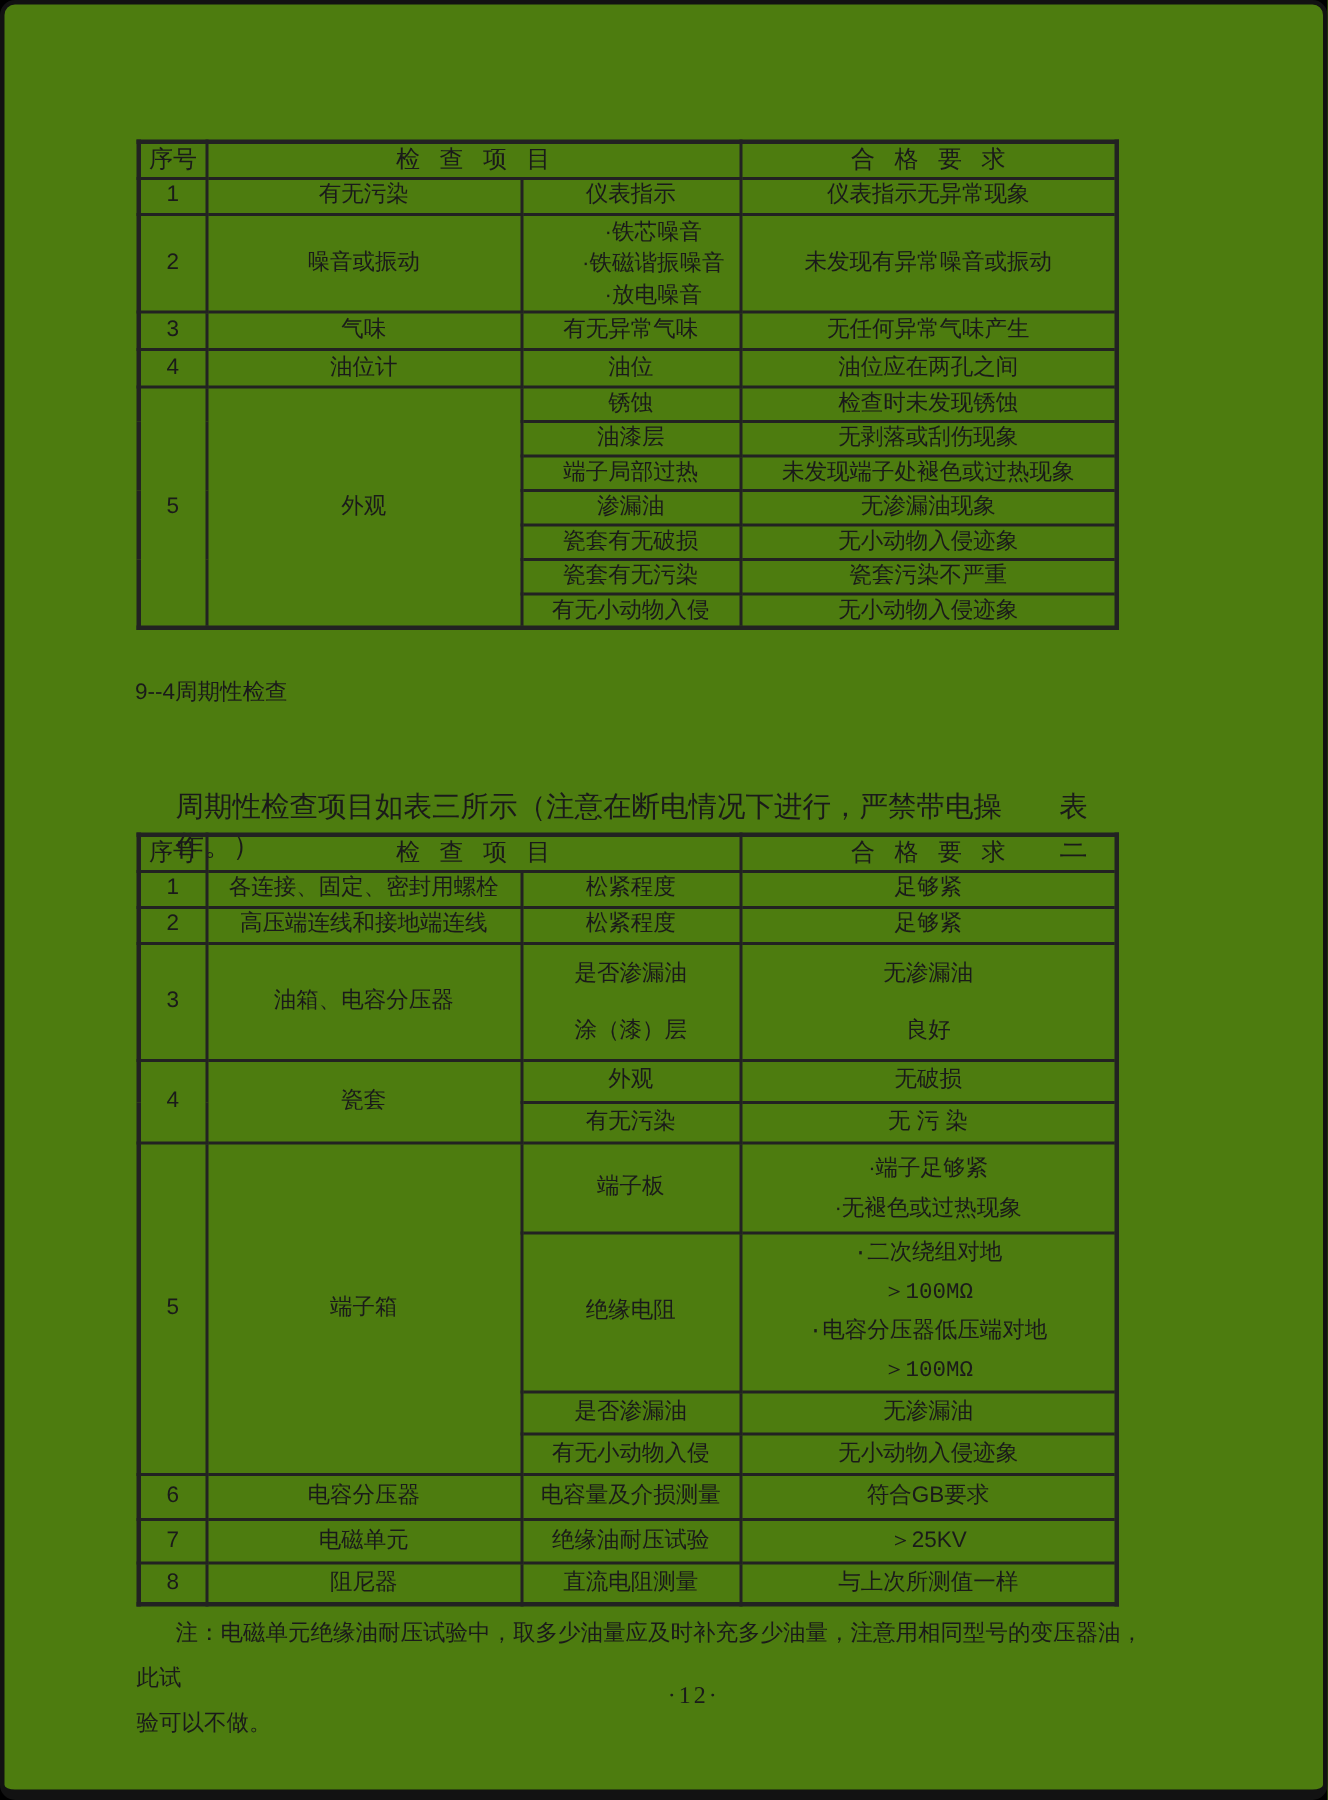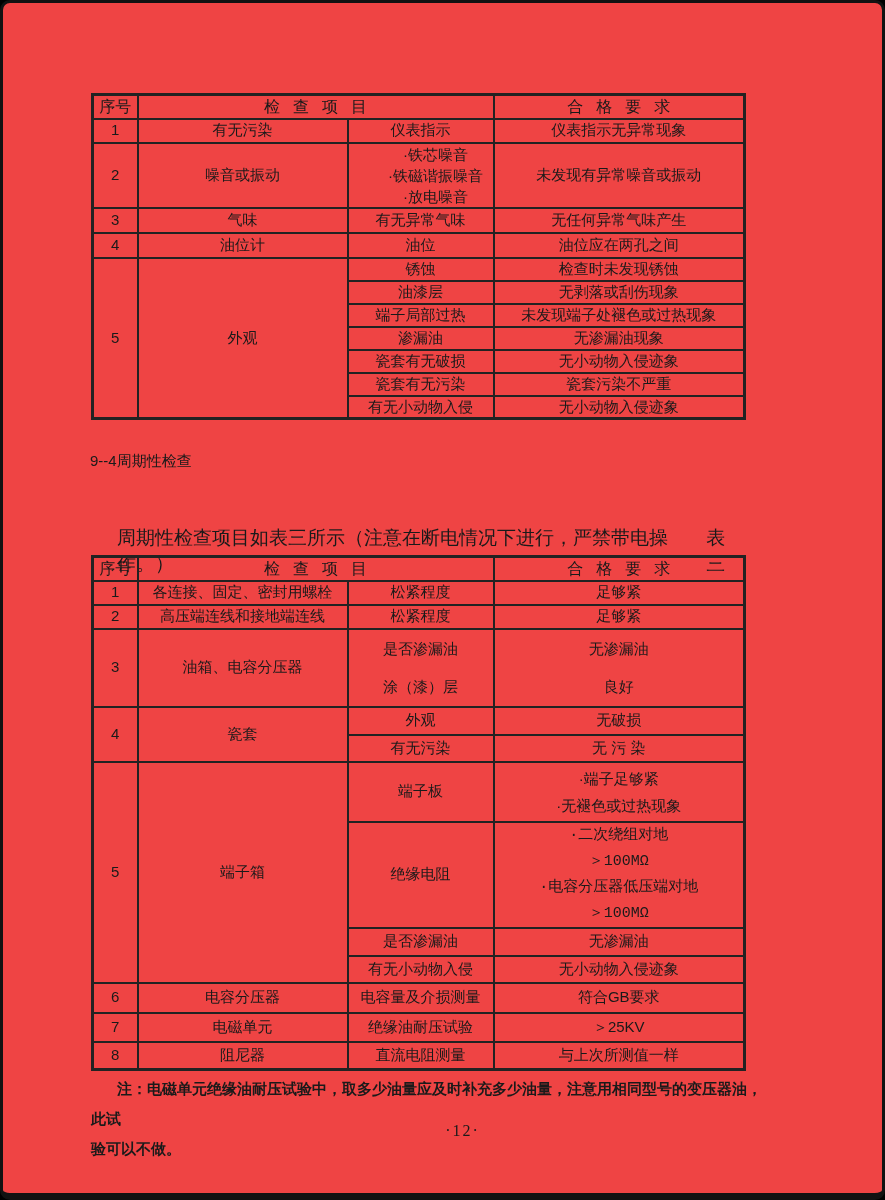--- a/index.html
+++ b/index.html
@@ -2,21 +2,21 @@
 <html><head>
 <meta charset="utf-8">
 <style>
   html,body{margin:0;padding:0;}
   body{
     width:885px;height:1200px;position:relative;background:#000;
     font-family:"Liberation Sans","DejaVu Sans",sans-serif;
     color:#1a1a1a;
   }
   .page{
-    position:absolute;inset:0;box-sizing:border-box;background:#ef4444;
+    position:absolute;inset:0;box-sizing:border-box;background:#4d7c0f;
     border:3px solid #121212;border-bottom-width:7px;border-radius:10px;
     overflow:hidden;
   }
   table{
     border-collapse:collapse;table-layout:fixed;
     border:3px solid #222;
   }
   td{
     border:2px solid #222;text-align:center;vertical-align:middle;
     padding:0;font-size:15px;line-height:1.35;color:#1a1a1a;
@@ -28,21 +28,21 @@
   .lh21 div{line-height:21px;padding-left:30px;}
   .lh26 div{line-height:26px;font-family:Liberation Mono, monospace;}
   .lh27 div{line-height:27px;}
   .lh38 div{line-height:38px;}
   #table1{position:absolute;left:88px;top:90px;width:652px;}
   #table2{position:absolute;left:88px;top:552px;width:652px;}
   #note1{position:absolute;left:114px;top:421px;font-size:15px;}
   #section-heading{position:absolute;left:87px;top:449px;font-size:15px;}
   #intro-row{position:absolute;left:88px;top:522px;width:652px;display:flex;justify-content:space-between;font-size:19px;}
   #intro-row .intro{padding-left:26px;}
-  #note2{position:absolute;left:88px;top:1071px;width:672px;font-size:15px;line-height:30px;font-weight:bold;}
+  #note2{position:absolute;left:88px;top:1071px;width:672px;font-size:15px;line-height:30px;}
   #note2 .indent{text-indent:26px;}
   #page-number{position:absolute;left:0;top:1119px;width:100%;text-align:center;
     font-family:"Liberation Serif","DejaVu Serif",serif;font-size:16px;letter-spacing:2px;margin-left:20px;}
 </style>
 </head>
 <body>
 
 <div class="page">
 
   <table id="table1">

